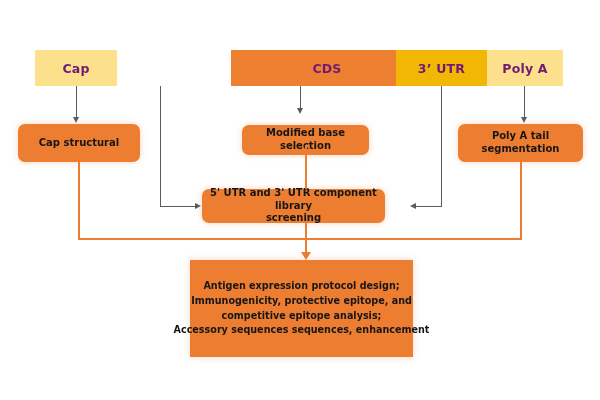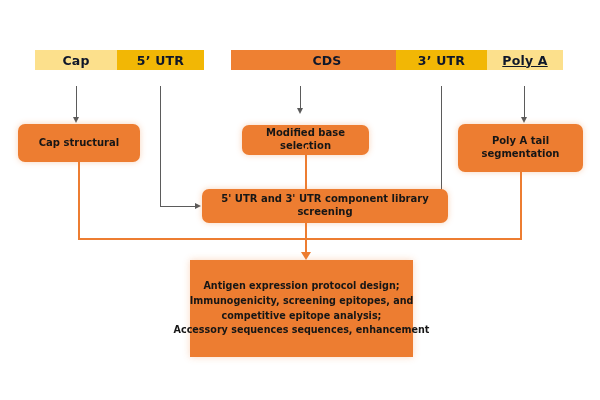--- a/index.html
+++ b/index.html
@@ -12,58 +12,58 @@
     width: 600px;
     height: 400px;
     background: #ffffff;
     font-family: "DejaVu Sans", "Liberation Sans", sans-serif;
     overflow: hidden;
   }
   
   .bar-seg {
     position: absolute;
     top: 50px;
-    height: 20px;
+    height: 36px;
     display: flex;
     align-items: center;
     justify-content: center;
     font-size: 12.5px;
     font-weight: 700;
-    color: #0f172a;
+    color: #701a75;
     letter-spacing: .2px;
     box-sizing: border-box;
     white-space: nowrap;
   }
   .seg-cap   { left: 35px;  width: 82px;  background: #FCE08C; }
   .seg-5utr  { left: 117px; width: 87px;  background: #F2B705; }
   .seg-cds   { left: 204px; width: 192px; background: #EE8032; margin-left: 27px; }
   .seg-3utr  { left: 396px; width: 91px;  background: #F2B705; text-align: right; }
-  .seg-polya { left: 487px; width: 76px;  background: #FCE08C; text-decoration: underline; }
+  .seg-polya { left: 487px; width: 76px;  background: #FCE08C; }
 
   
   .pbox {
     position: absolute;
     background: #ED7D31;
     border-radius: 7px;
     box-shadow: 0 0 6px rgba(237,125,49,.33);
     display: flex;
     align-items: center;
     justify-content: center;
     text-align: center;
     color: #161616;
     font-size: 10px;
     font-weight: 700;
     line-height: 1.28;
     box-sizing: border-box;
     padding: 3px 6px;
   }
   .box-cap   { left: 18px;  top: 124px; width: 122px; height: 38px; }
   .box-mod   { left: 242px; top: 125px; width: 127px; height: 30px; }
-  .box-polya { left: 458px; top: 124px; width: 125px; height: 48px; }
-  .box-utr   { left: 202px; top: 189px; width: 246px; height: 34px; }
+  .box-polya { left: 458px; top: 124px; width: 125px; height: 38px; }
+  .box-utr   { left: 202px; top: 189px; width: 183px; height: 34px; }
 
   
   .bbox {
     position: absolute;
     left: 190px;
     top: 260px;
     width: 223px;
     height: 97px;
     background: #ED7D31;
     box-shadow: 0 0 7px rgba(237,125,49,.3);
@@ -94,23 +94,20 @@
   .arrow-l { border-top: 3.5px solid transparent; border-bottom: 3.5px solid transparent; border-right: 6px solid #5b5b5b; }
   .arrow-d-org { position:absolute; width:0; height:0; border-left: 5px solid transparent; border-right: 5px solid transparent; border-top: 8px solid #ED7D31; }
 </style>
 </head>
 <body>
 
 <div id="canvas">
 
   <div class="bar-seg seg-cap">
     <span>Cap</span>
-  </div>
-  <div class="bar-seg seg-5utr">
-    <span>5’  UTR</span>
   </div>
   <div class="bar-seg seg-cds">
     <span>CDS</span>
   </div>
   <div class="bar-seg seg-3utr">
     <span>3’  UTR</span>
   </div>
   <div class="bar-seg seg-polya">
     <span>Poly A</span>
   </div>
@@ -163,18 +160,18 @@
 
   <div class="ln v-org" style="left:305px; top:223px; height:17px;"></div>
 
   <div class="ln h-org" style="left:78px; top:238px; width:444px;"></div>
 
   <div class="ln v-org" style="left:305px; top:238px; height:16px;"></div>
   <div class="arrow-d-org" style="left:301px; top:252px;"></div>
 
   <div class="bbox">
     <div>Antigen expression protocol design;</div>
-    <div>Immunogenicity, screening epitopes, and</div>
+    <div>Immunogenicity, protective epitope, and</div>
     <div>competitive epitope analysis;</div>
     <div>Accessory sequences sequences, enhancement</div>
   </div>
 
 </div>
 
 </body></html>

